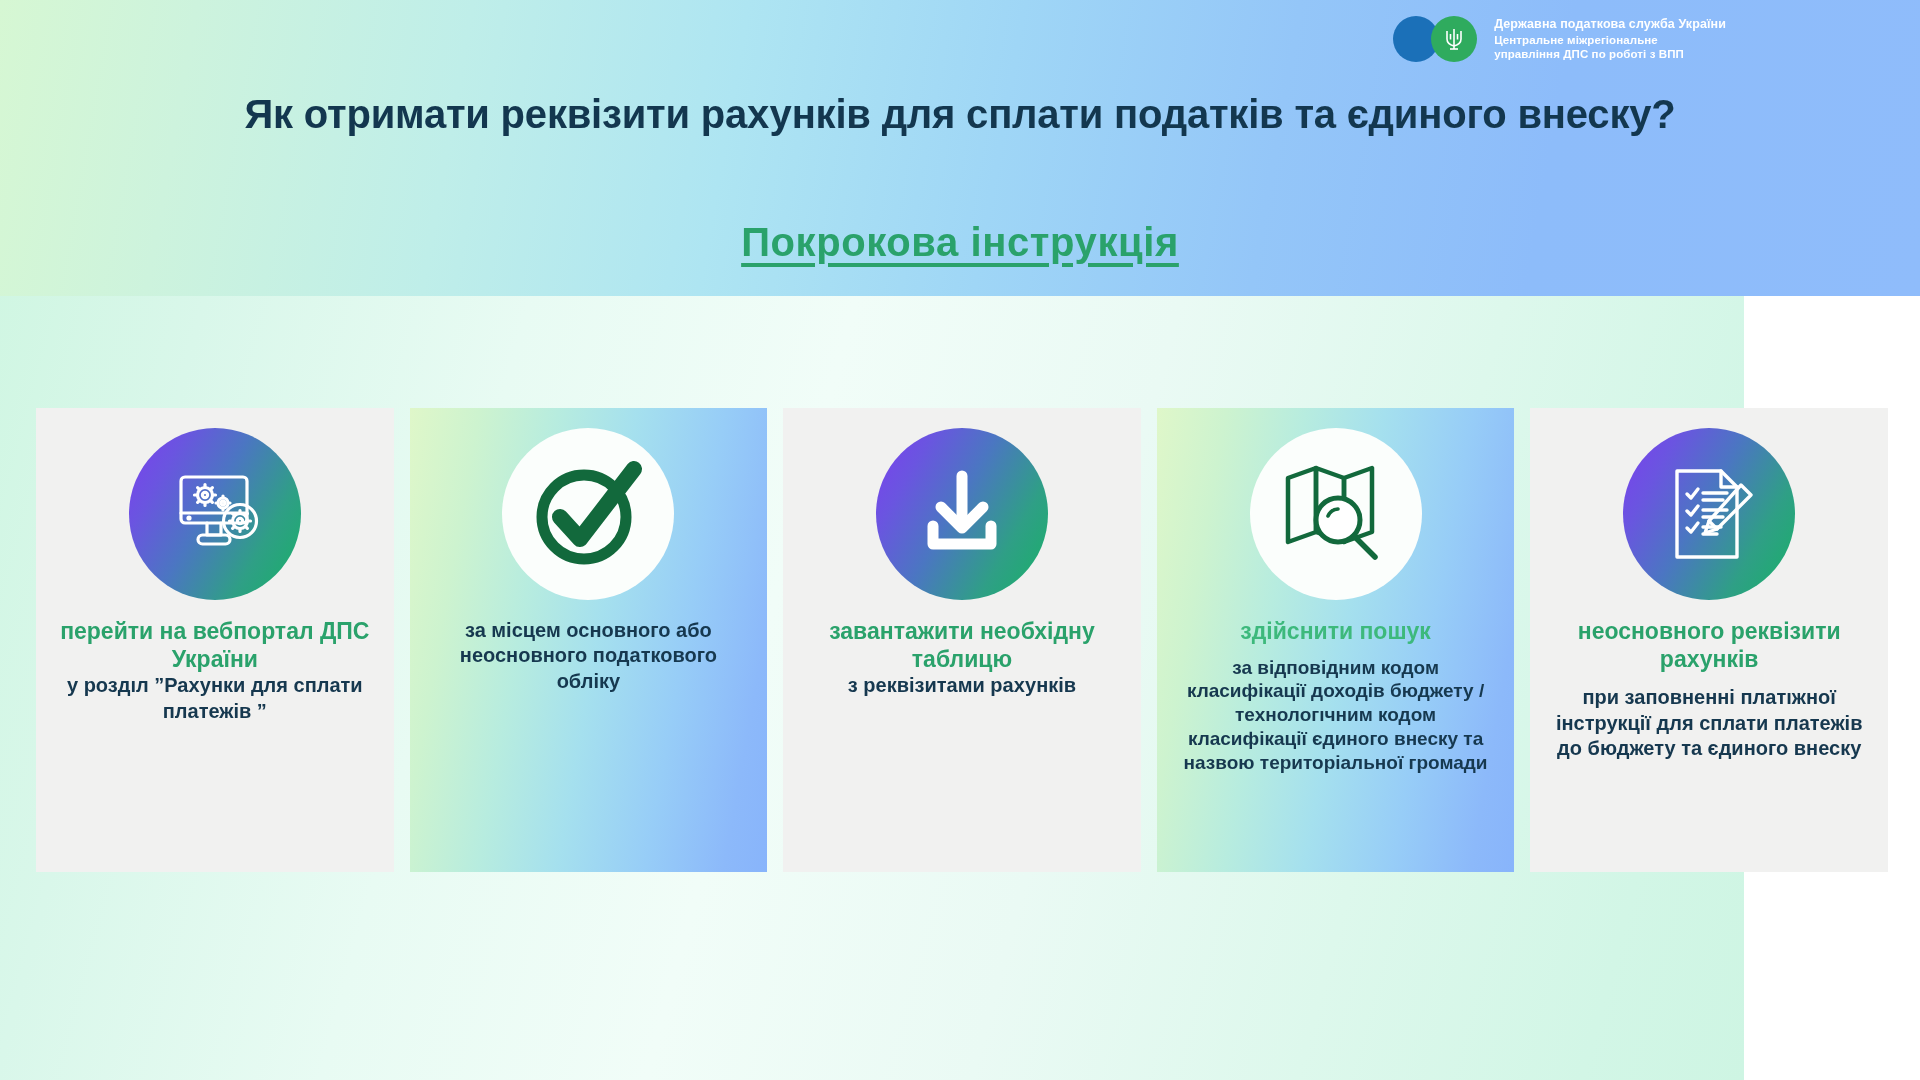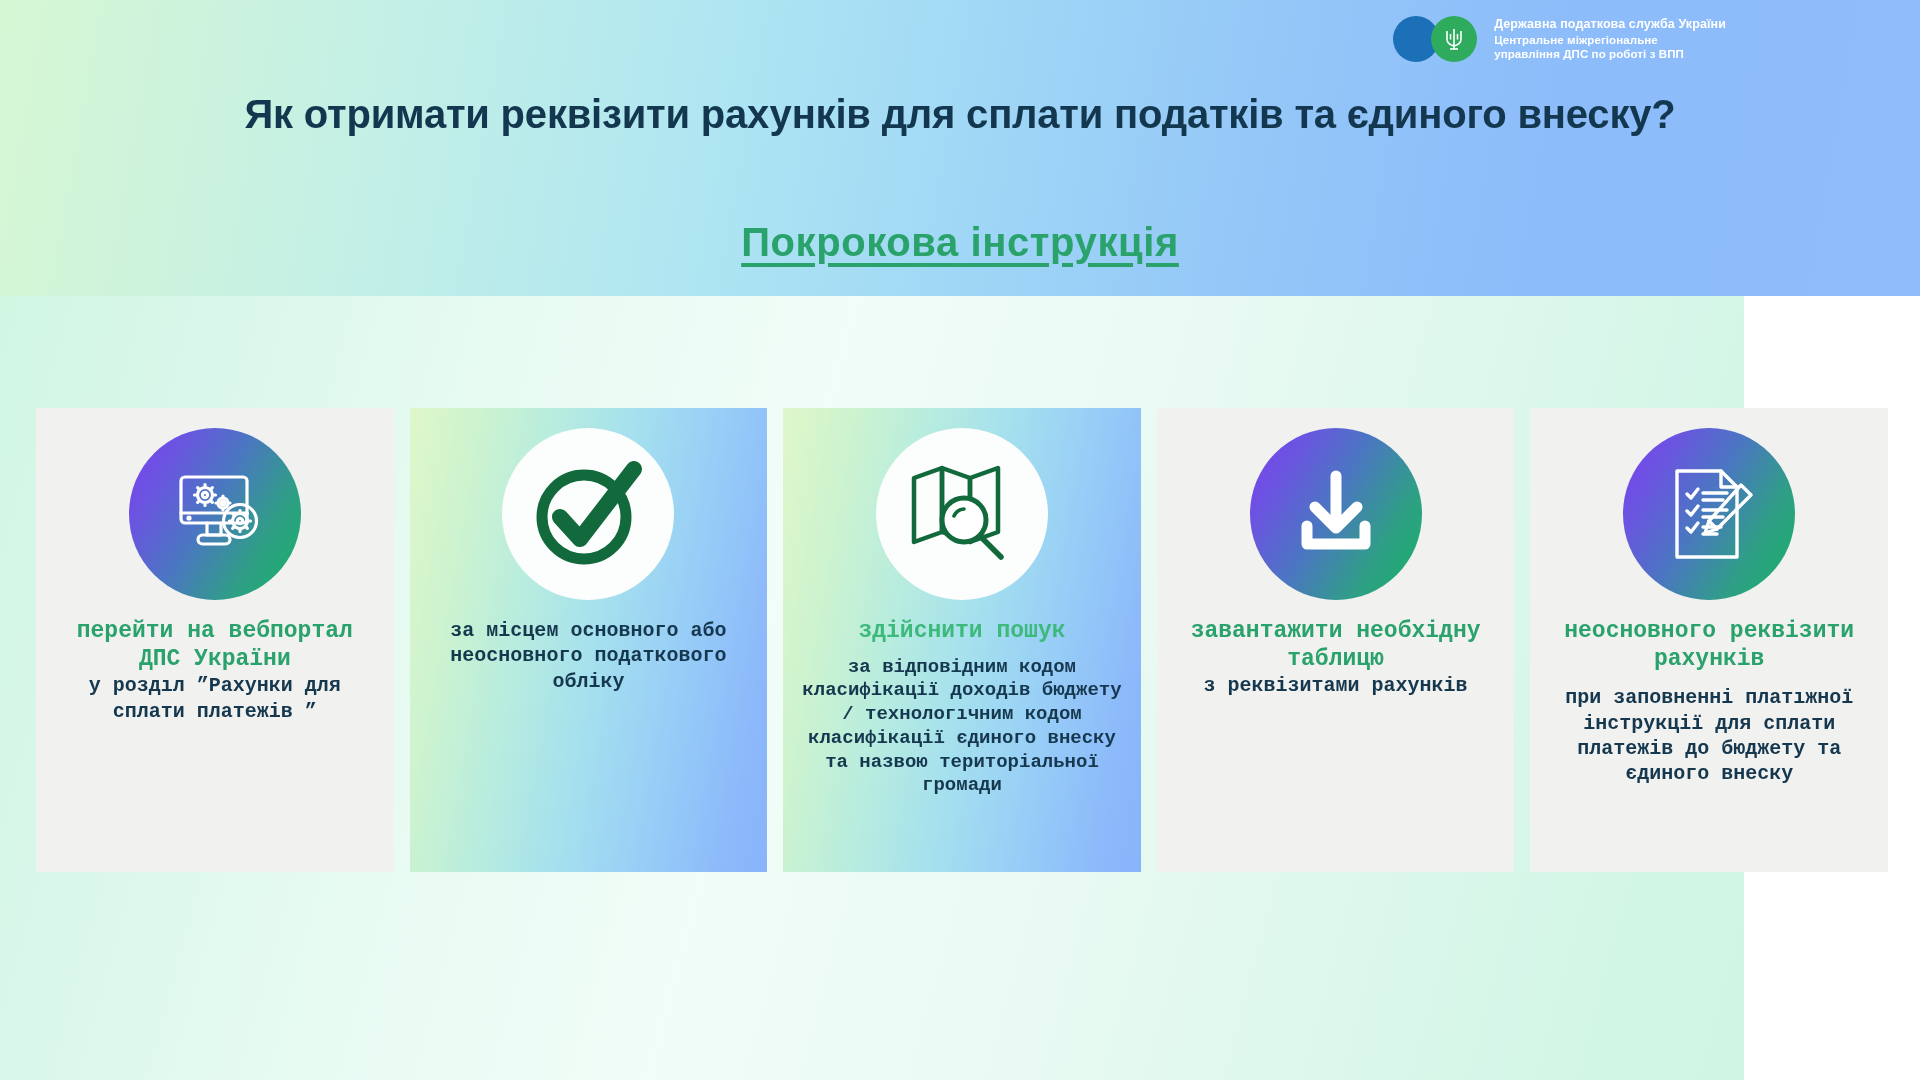--- a/index.html
+++ b/index.html
@@ -124,21 +124,20 @@
 
   
   .cards {
     position: absolute;
     left: 36px;
     top: 408px;
     width: 1852px;
     height: 464px;
     display: flex;
     gap: 16px;
-    font-family: Liberation Mono, monospace;
   }
   .card {
     width: 358px;
     height: 464px;
     display: flex;
     flex-direction: column;
     align-items: center;
     padding: 20px 12px 10px 12px;
     background: #f1f1f0;
   }
@@ -261,49 +260,49 @@
     <div class="card alt">
       <div class="icon-circle white">
         <svg width="132" height="122" viewBox="0 0 132 122" aria-hidden="true">
           <circle cx="62" cy="64" r="42" fill="none" stroke="#12693c" stroke-width="11"></circle>
           <path d="M38 64 L58 86 L112 16" fill="none" stroke="#12693c" stroke-width="16" stroke-linecap="round" stroke-linejoin="round"></path>
         </svg>
       </div>
       <div class="card-body">за місцем основного або неосновного податкового обліку</div>
     </div>
 
+    <div class="card">
+      <div class="icon-circle grad">
+        <svg width="100" height="100" viewBox="0 0 100 100" aria-hidden="true">
+          <g fill="none" stroke="#ffffff" stroke-width="11" stroke-linecap="round" stroke-linejoin="round">
+            <path d="M50 12 L50 62"></path>
+            <path d="M29 43 L50 64 L71 43"></path>
+            <path d="M21 62 L21 80 L79 80 L79 62"></path>
+          </g>
+        </svg>
+      </div>
+      <div class="card-heading">завантажити необхідну таблицю</div>
+      <div class="card-body">з реквізитами рахунків</div>
+    </div>
+
     <div class="card alt">
       <div class="icon-circle white">
         <svg width="120" height="112" viewBox="0 0 120 112" aria-hidden="true">
           <g fill="none" stroke="#12693c" stroke-width="4.5" stroke-linejoin="round" stroke-linecap="round">
             <path d="M12 20 L40 10 L40 74 L12 84 Z"></path>
             <path d="M40 10 L68 20 L68 84 L40 74 Z"></path>
             <path d="M68 20 L96 10 L96 74 L68 84 Z"></path>
           </g>
           <circle cx="62" cy="62" r="22" fill="#ffffff" stroke="#12693c" stroke-width="5"></circle>
           <path d="M52 58 A12 12 0 0 1 62 51" fill="none" stroke="#12693c" stroke-width="3.6" stroke-linecap="round"></path>
           <path d="M78 78 L99 99" stroke="#12693c" stroke-width="5.5" stroke-linecap="round"></path>
         </svg>
       </div>
       <div class="card-heading wide">здійснити пошук</div>
       <div class="card-body tight">за відповідним кодом класифікації доходів бюджету / технологıчним кодом класифікації єдиного внеску та назвою територіальної громади</div>
-    </div>
-
-    <div class="card">
-      <div class="icon-circle grad">
-        <svg width="100" height="100" viewBox="0 0 100 100" aria-hidden="true">
-          <g fill="none" stroke="#ffffff" stroke-width="11" stroke-linecap="round" stroke-linejoin="round">
-            <path d="M50 12 L50 62"></path>
-            <path d="M29 43 L50 64 L71 43"></path>
-            <path d="M21 62 L21 80 L79 80 L79 62"></path>
-          </g>
-        </svg>
-      </div>
-      <div class="card-heading">завантажити необхідну таблицю</div>
-      <div class="card-body">з реквізитами рахунків</div>
     </div>
 
     <div class="card">
       <div class="icon-circle grad">
         <svg width="104" height="106" viewBox="0 0 104 106" aria-hidden="true">
           <g fill="none" stroke="#ffffff" stroke-width="3.4" stroke-linejoin="round" stroke-linecap="round">
             <path d="M20 10 L64 10 L80 26 L80 96 L20 96 Z"></path>
             <path d="M64 10 L64 26 L80 26"></path>
             <path d="M30 33 L34 37 L41 28"></path>
             <path d="M30 50 L34 54 L41 45"></path>

